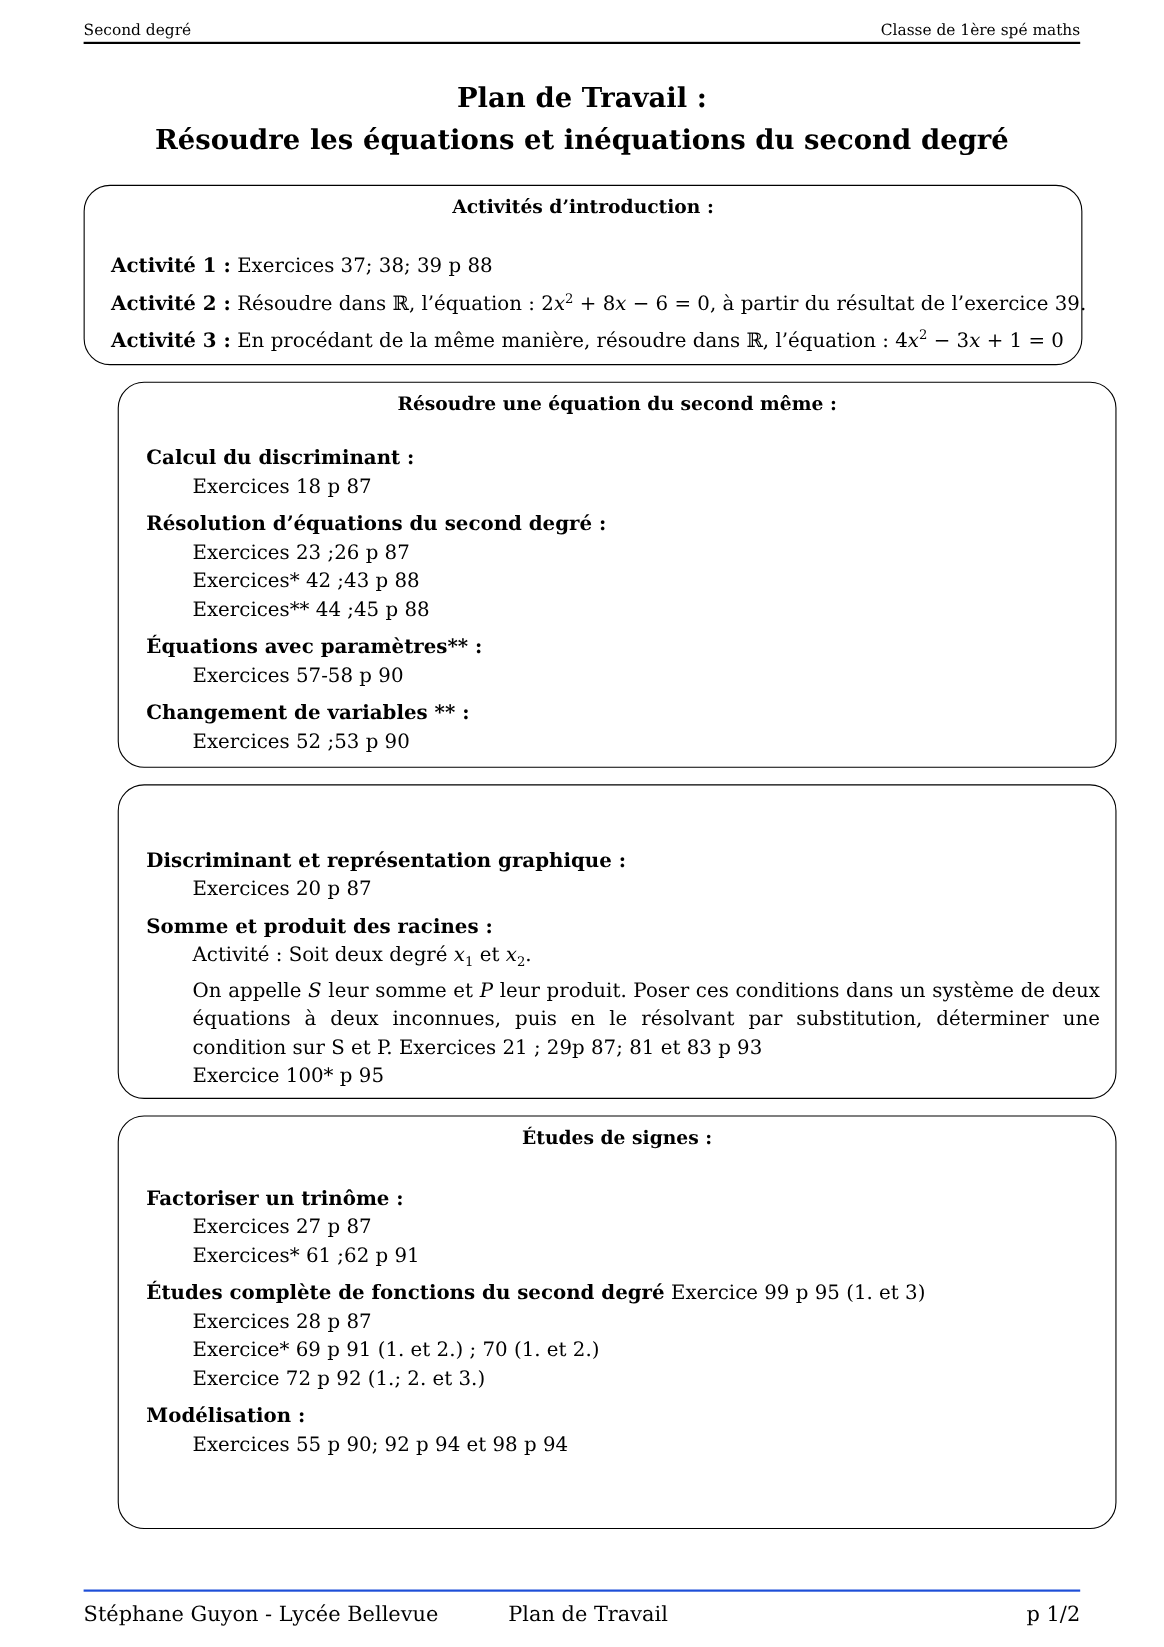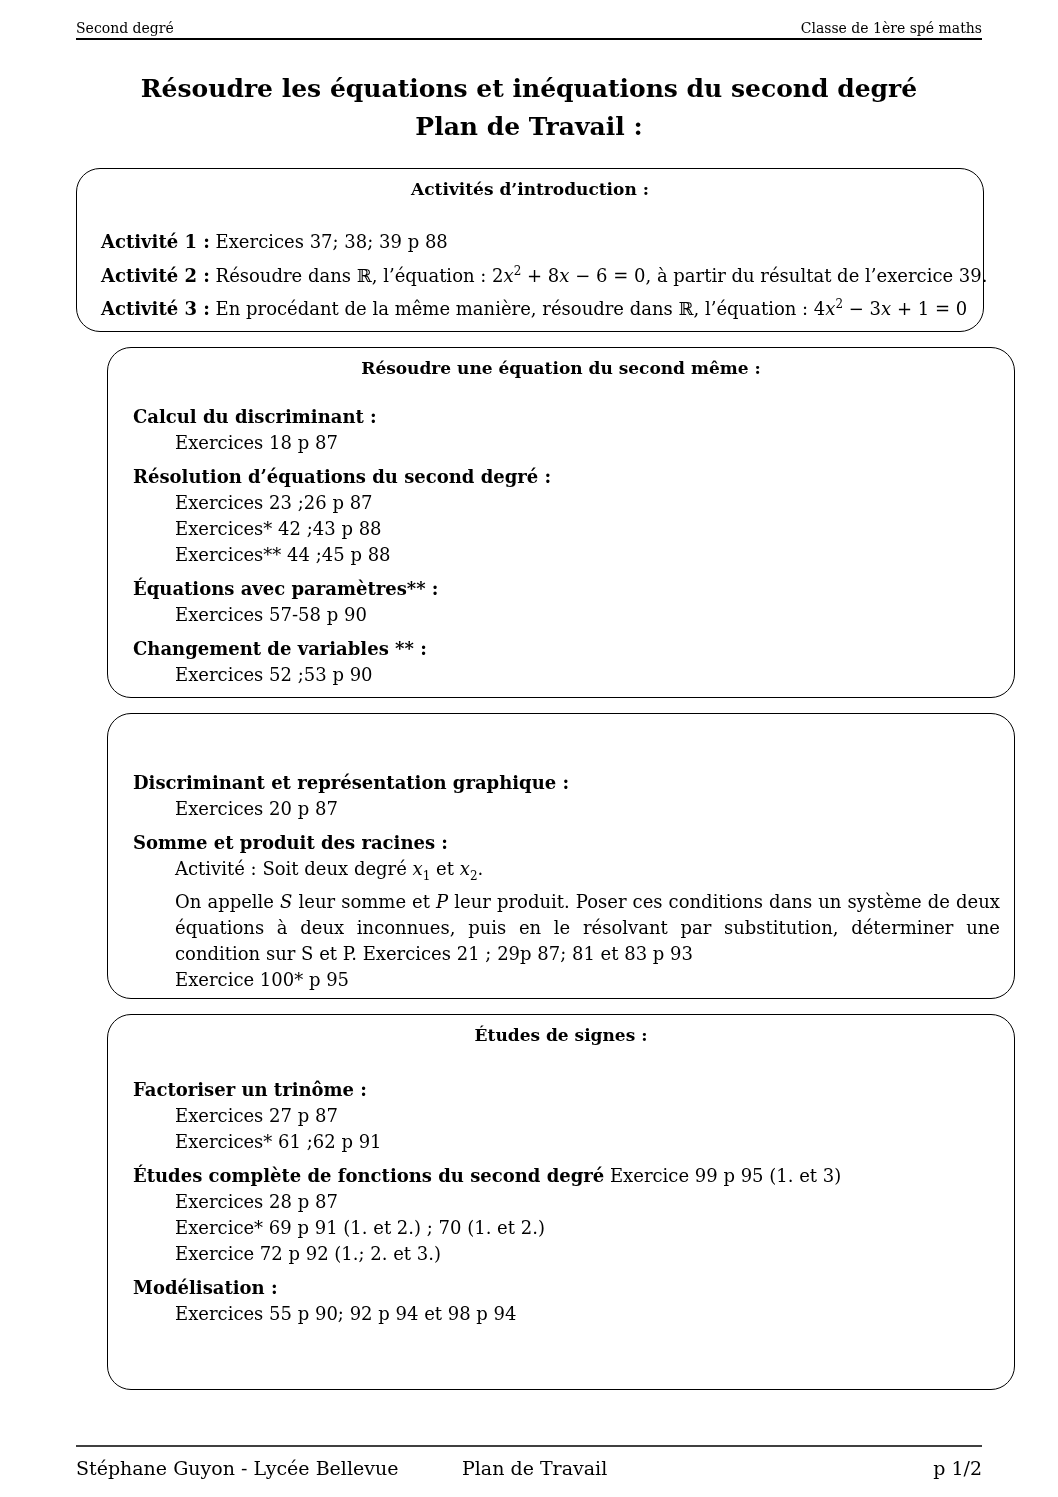--- a/index.html
+++ b/index.html
@@ -1,19 +1,19 @@
 <!DOCTYPE html>
 <html><head>
   <meta charset="utf-8">
   <style>
     html, body { margin: 0; padding: 0; background: #ffffff; }
     body { width: 1058px; height: 1497px; position: relative; font-family: "DejaVu Serif", "Liberation Serif", serif; color: #000; overflow: hidden; }
 
     .header { position: absolute; left: 76px; right: 76px; top: 8px; height: 28px; border-bottom: 2px solid #000; display: flex; justify-content: space-between; align-items: flex-end; font-size: 14px; padding-bottom: 2px; }
-    .footer { position: absolute; left: 76px; right: 76px; top: 1445px; border-top: 2px solid #404040; height: 40px; font-size: 19px; }
+    .footer { position: absolute; left: 76px; right: 76px; top: 1445px; border-top: 2px solid #1d4ed8; height: 40px; font-size: 19px; }
     .footer span { position: absolute; top: 10px; }
     .footer .f-left { left: 0; }
     .footer .f-center { left: 386px; }
     .footer .f-right { right: 0; }
 
     .title { position: absolute; left: 0; right: 0; top: 70px; text-align: center; font-weight: bold; font-size: 25px; line-height: 38px; }
 
     .box { position: absolute; border: 1.5px solid #000; border-radius: 24px; box-sizing: border-box; }
     .box-title { text-align: center; font-weight: bold; font-size: 17px; margin-top: 10px; }
     .b1 { left: 76px; top: 168px; width: 908px; height: 164px; }
@@ -36,22 +36,22 @@
   </style>
 </head>
 <body>
 
 <div class="header">
   <span>Second degré</span>
   <span>Classe de 1ère spé maths</span>
 </div>
 
 <div class="title">
+  <div>Plan de Travail :</div>
   <div>Résoudre les équations et inéquations du second degré</div>
-  <div>Plan de Travail :</div>
 </div>
 
 <div class="box b1">
   <div class="box-title">Activités d’introduction :</div>
   <div class="act act1">
     <b>Activité 1 :</b>
     <span>Exercices 37; 38; 39 p 88</span>
   </div>
   <div class="act act2">
     <b>Activité 2 :</b>

